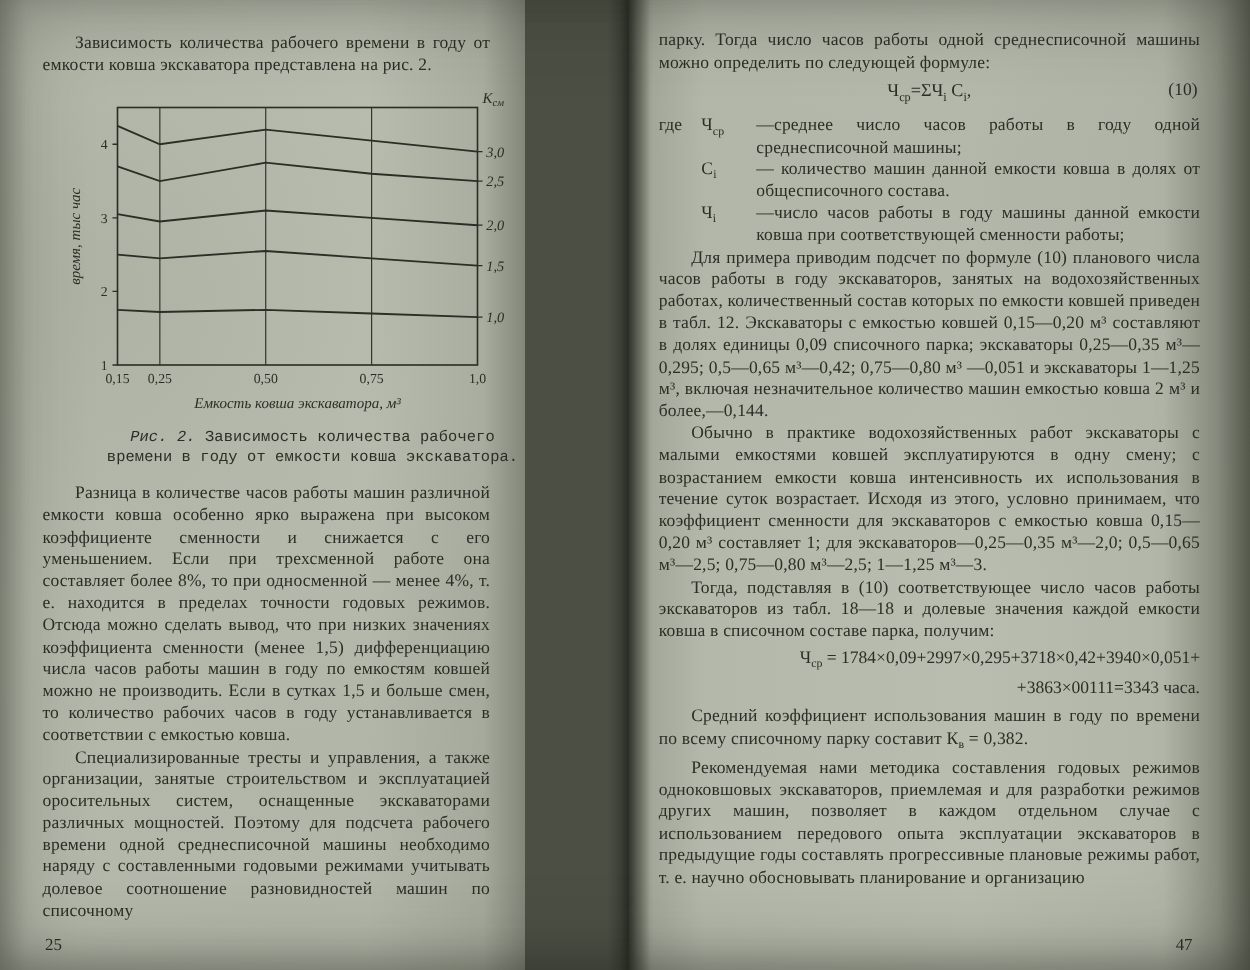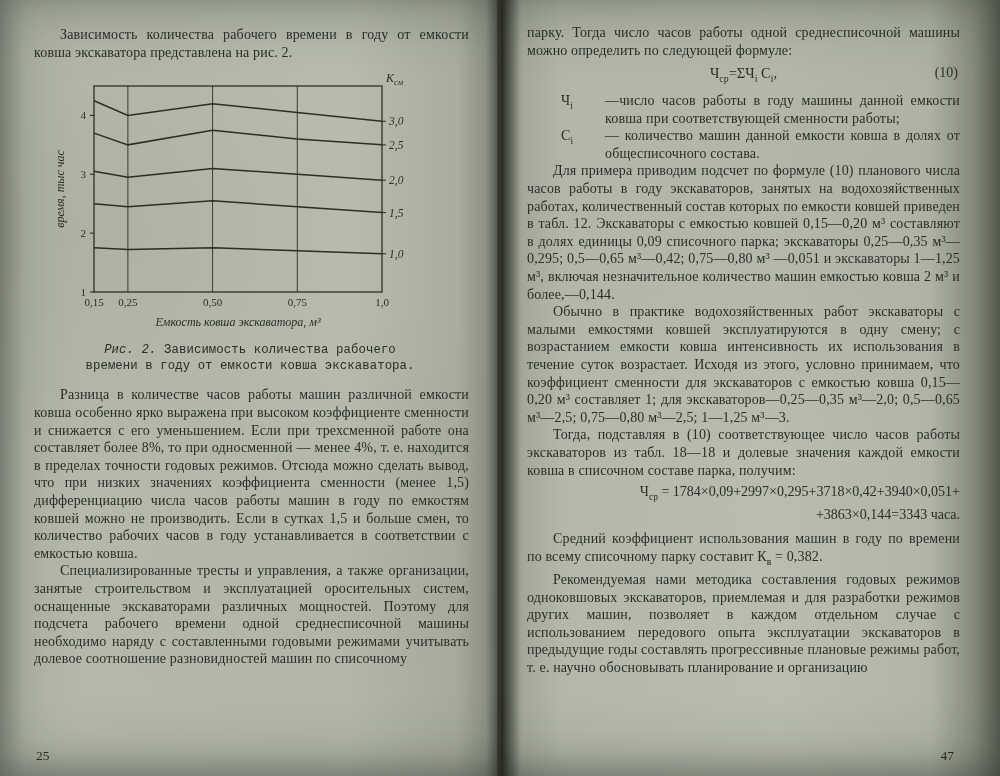--- a/index.html
+++ b/index.html
@@ -8,21 +8,21 @@
     font-family:"Liberation Serif", serif;
     color:#2b2e26;
     background:#585c50;
   }
   #book {
     position:relative; width:1000px; height:776px;
     background:#4c5044; overflow:hidden;
   }
   .page { position:absolute; top:0; height:776px; }
   #left-page {
-    left:0; width:497px;
+    left:0; width:420px;
     background:
       radial-gradient(circle at 20% 30%, rgba(120,124,110,.12), transparent 40%),
       radial-gradient(circle at 70% 80%, rgba(120,124,110,.10), transparent 45%),
       linear-gradient(90deg,#a0a597 0%,#b4b9ab 5%,#b7bcae 70%,#a8ad9f 92%,#82877a 100%);
     padding:26px 28px 4px 34px;
   }
   #right-page {
     left:503px; width:497px;
     background:
       radial-gradient(circle at 60% 20%, rgba(120,124,110,.10), transparent 45%),
@@ -123,37 +123,42 @@
 
   <div class="page" id="right-page">
     <p class="para noindent">парку. Тогда число часов работы одной среднесписочной машины можно определить по следующей формуле:</p>
 
     <div class="formula-row">
       <span>Ч<sub>ср</sub>=ΣЧ<sub>i</sub> С<sub>i</sub>,</span>
       <span class="formula-number">(10)</span>
     </div>
 
     <div class="def-row">
-      <span class="def-pre"></span>
-      <span class="def-term">Ч<sub>i</sub></span>
-      <span class="def-text">—число часов работы в году машины данной емкости ковша при соответствующей сменности работы;</span>
+      <span class="def-pre">где</span>
+      <span class="def-term">Ч<sub>ср</sub></span>
+      <span class="def-text">—среднее число часов работы в году одной среднесписочной машины;</span>
     </div>
     <div class="def-row">
       <span class="def-pre"></span>
       <span class="def-term">С<sub>i</sub></span>
       <span class="def-text">— количество машин данной емкости ковша в долях от общесписочного состава.</span>
+    </div>
+    <div class="def-row">
+      <span class="def-pre"></span>
+      <span class="def-term">Ч<sub>i</sub></span>
+      <span class="def-text">—число часов работы в году машины данной емкости ковша при соответствующей сменности работы;</span>
     </div>
 
     <p class="para">Для примера приводим подсчет по формуле (10) планового числа часов работы в году экскаваторов, занятых на водохозяйственных работах, количественный состав которых по емкости ковшей приведен в табл. 12. Экскаваторы с емкостью ковшей 0,15—0,20 м³ составляют в долях единицы 0,09 списочного парка; экскаваторы 0,25—0,35 м³—0,295; 0,5—0,65 м³—0,42; 0,75—0,80 м³ —0,051 и экскаваторы 1—1,25 м³, включая незначительное количество машин емкостью ковша 2 м³ и более,—0,144.</p>
     <p class="para">Обычно в практике водохозяйственных работ экскаваторы с малыми емкостями ковшей эксплуатируются в одну смену; с возрастанием емкости ковша интенсивность их использования в течение суток возрастает. Исходя из этого, условно принимаем, что коэффициент сменности для экскаваторов с емкостью ковша 0,15—0,20 м³ составляет 1; для экскаваторов—0,25—0,35 м³—2,0; 0,5—0,65 м³—2,5; 0,75—0,80 м³—2,5; 1—1,25 м³—3.</p>
     <p class="para">Тогда, подставляя в (10) соответствующее число часов работы экскаваторов из табл. 18—18 и долевые значения каждой емкости ковша в списочном составе парка, получим:</p>
 
     <div class="equation">
       <div>Ч<sub>ср</sub> = 1784×0,09+2997×0,295+3718×0,42+3940×0,051+</div>
-      <div>+3863×0,144=3343 часа.</div>
+      <div>+3863×00111=3343 часа.</div>
     </div>
 
     <p class="para">Средний коэффициент использования машин в году по времени по всему списочному парку составит К<sub>в</sub> = 0,382.</p>
     <p class="para">Рекомендуемая нами методика составления годовых режимов одноковшовых экскаваторов, приемлемая и для разработки режимов других машин, позволяет в каждом отдельном случае с использованием передового опыта эксплуатации экскаваторов в предыдущие годы составлять прогрессивные плановые режимы работ, т. е. научно обосновывать планирование и организацию</p>
 
     <div class="pagenum pagenum-right">47</div>
   </div>
 
   <div id="gutter"></div>
   <div class="vignette"></div>

